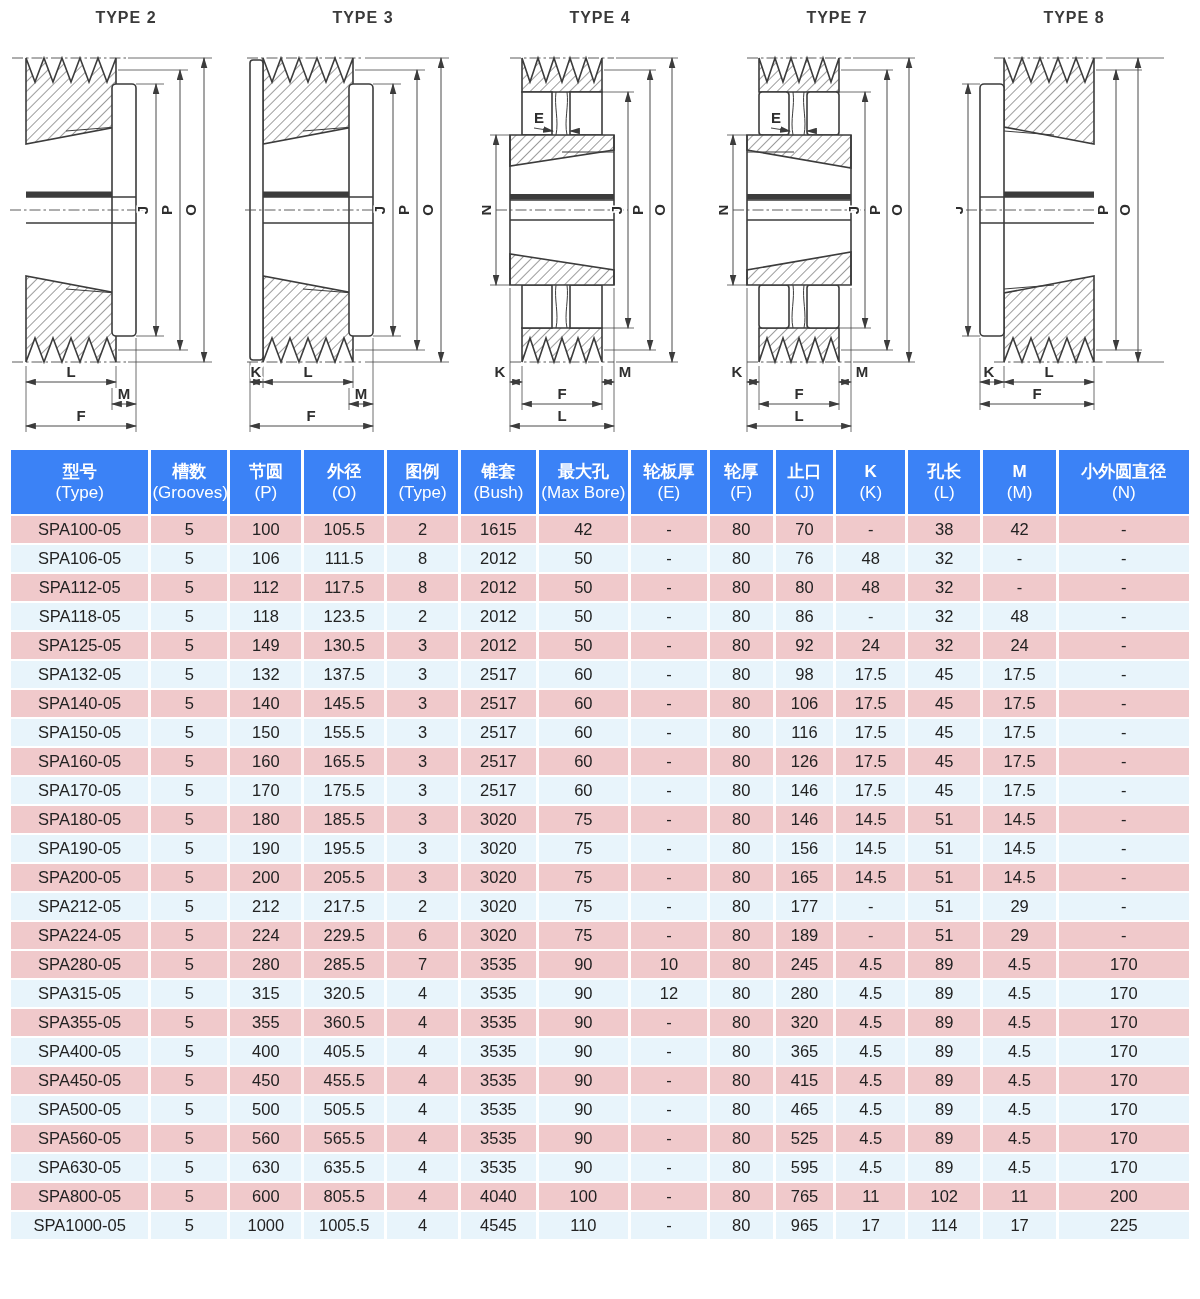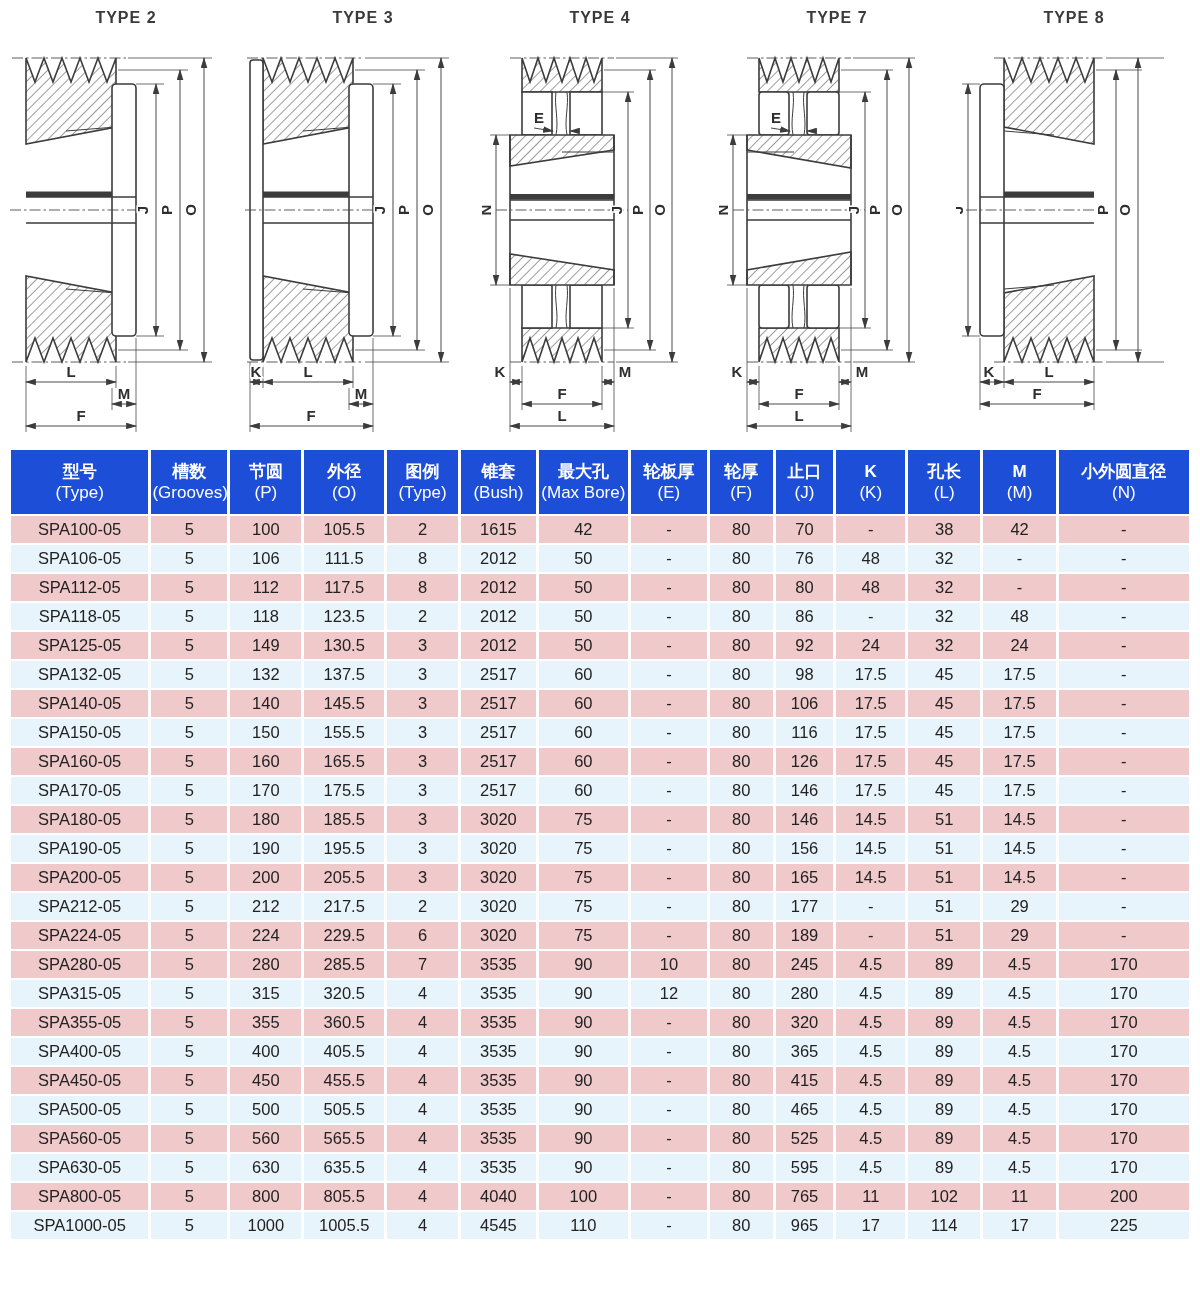--- a/index.html
+++ b/index.html
@@ -17,21 +17,21 @@
   .whitepart{ fill:#ffffff; stroke:#3c3c3c; stroke-width:1.6; }
   .cl  { stroke:#4a4a4a; stroke-width:0.9; fill:none; stroke-dasharray:11 3 2.5 3; }
   .dim { stroke:#4a4a4a; stroke-width:1; fill:none; }
   .ext { stroke:#4a4a4a; stroke-width:0.8; fill:none; }
   .dimtext { font-size:15px; font-weight:600; fill:#2e2e2e;
              paint-order:stroke; stroke:#ffffff; stroke-width:3px; }
 
   
   .table-wrap { padding:2px 8px 2px 8px; }
   table.spec { width:100%; border-collapse:separate; border-spacing:3px 2px; table-layout:fixed; }
-  table.spec th { background:#1d4ed8; color:#fff; vertical-align:middle; padding:4px 1px; height:56px; }
+  table.spec th { background:#3b82f6; color:#fff; vertical-align:middle; padding:4px 1px; height:56px; }
   table.spec th .zh { font-size:17px; font-weight:700; line-height:1.3; }
   table.spec th .en { font-size:17px; font-weight:400; line-height:1.2; }
   table.spec td { text-align:center; font-size:16.5px; color:#222; height:27px; padding:0 2px;
                   overflow:hidden; white-space:nowrap; }
   tr.pink td { background:#f0c9cb; }
   tr.blue td { background:#e8f4fb; }
 
   col.c1 {width:11.4%;} col.c2 {width:6.3%;} col.c3 {width:5.9%;} col.c4 {width:6.6%;}
   col.c5 {width:5.9%;}  col.c6 {width:6.2%;} col.c7 {width:7.4%;} col.c8 {width:6.3%;}
   col.c9 {width:5.2%;}  col.c10{width:4.8%;} col.c11{width:5.7%;} col.c12{width:6.0%;}
@@ -676,21 +676,21 @@
             <td>80</td>
             <td>595</td>
             <td>4.5</td>
             <td>89</td>
             <td>4.5</td>
             <td>170</td>
           </tr>
           <tr class="pink">
             <td>SPA800-05</td>
             <td>5</td>
-            <td>800</td>
+            <td>600</td>
             <td>805.5</td>
             <td>4</td>
             <td>4040</td>
             <td>100</td>
             <td>-</td>
             <td>80</td>
             <td>765</td>
             <td>11</td>
             <td>102</td>
             <td>11</td>

